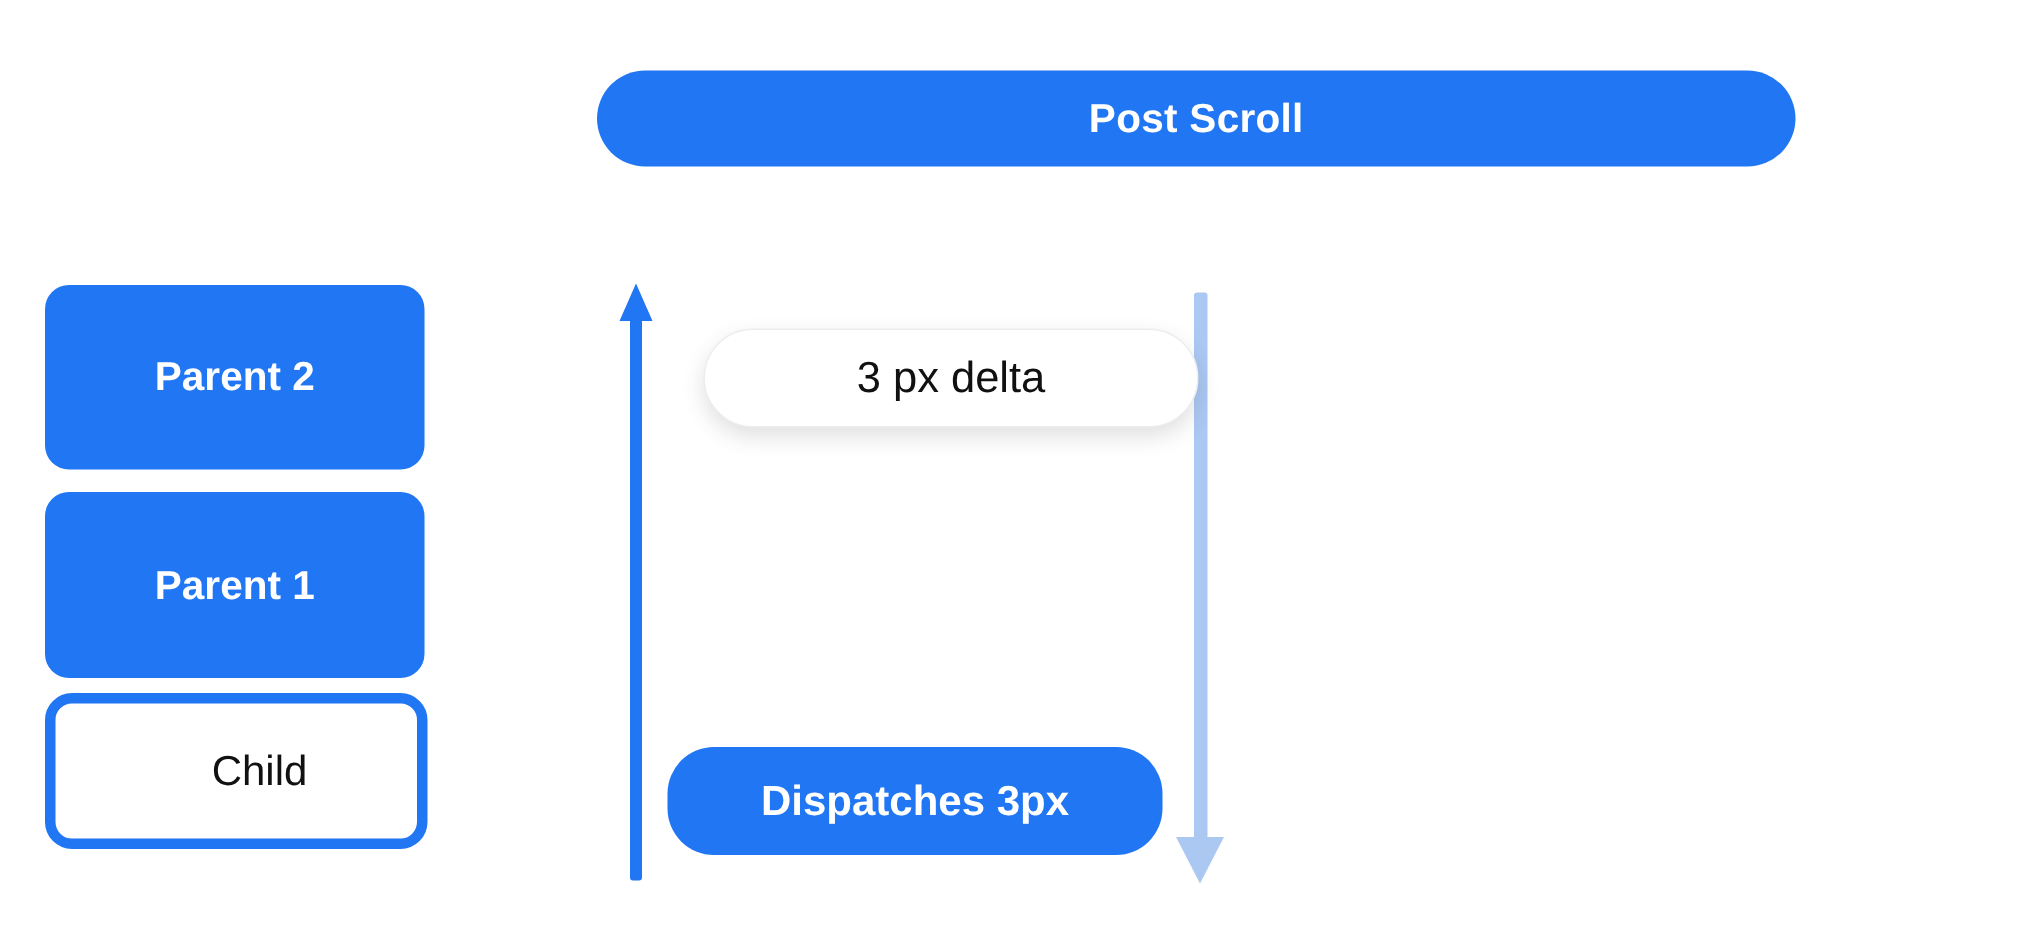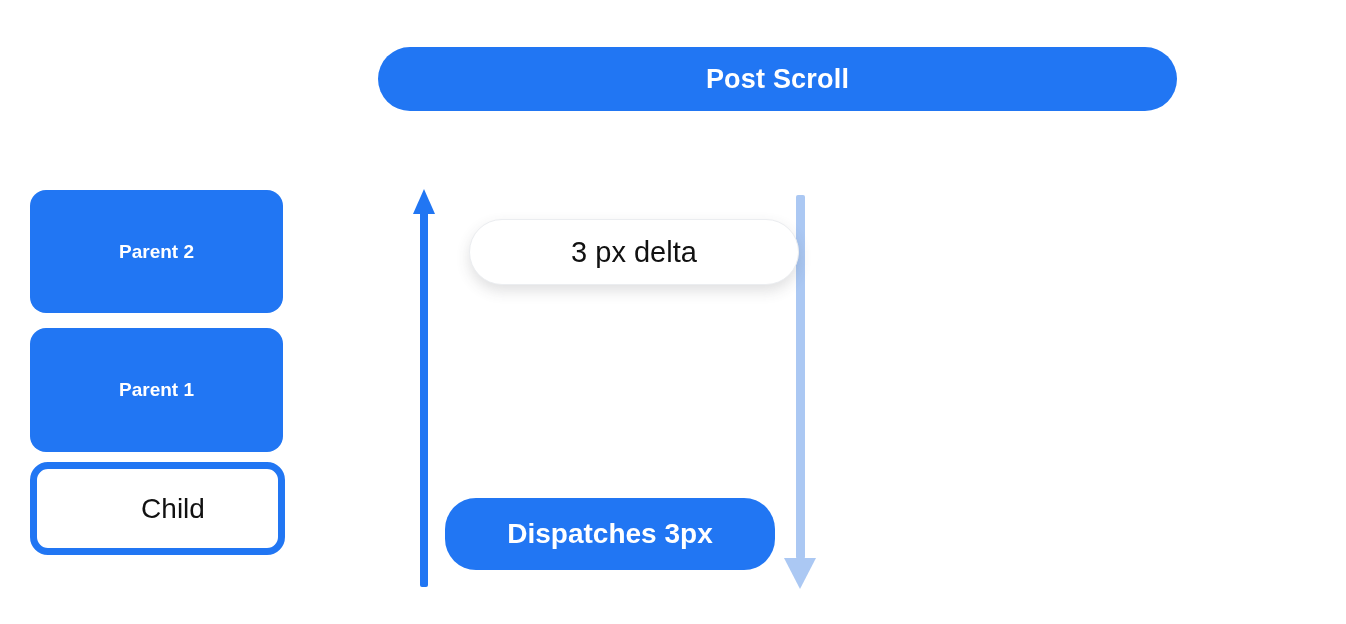--- a/index.html
+++ b/index.html
@@ -27,38 +27,38 @@
     justify-content: center;
     box-sizing: border-box;
   }
   .pill-blue {
     background: var(--primary-blue);
     color: var(--text-light);
     font-weight: 700;
   }
   
   .post-scroll {
-    left: 378px; top: 47px;
+    left: 398px; top: 47px;
     width: 799px; height: 64px;
     border-radius: 33px;
     font-size: 27px;
     letter-spacing: 0.2px;
   }
   
   .stack-box {
     left: 30px;
     width: 253px;
     border-radius: 16px;
-    font-size: 19px;
+    font-size: 27px;
   }
   .parent2 { top: 190px; height: 123px; }
   .parent1 { top: 328px; height: 124px; }
   .child-box {
     left: 30px; top: 462px;
-    width: 255px; height: 93px;
+    width: 255px; height: 104px;
     background: #ffffff;
     border: 7px solid var(--primary-blue);
     border-radius: 18px;
     color: var(--text-dark);
     font-weight: 500;
     font-size: 28px;
     padding-left: 31px;
   }
   
   .arrow { pointer-events: none; }

